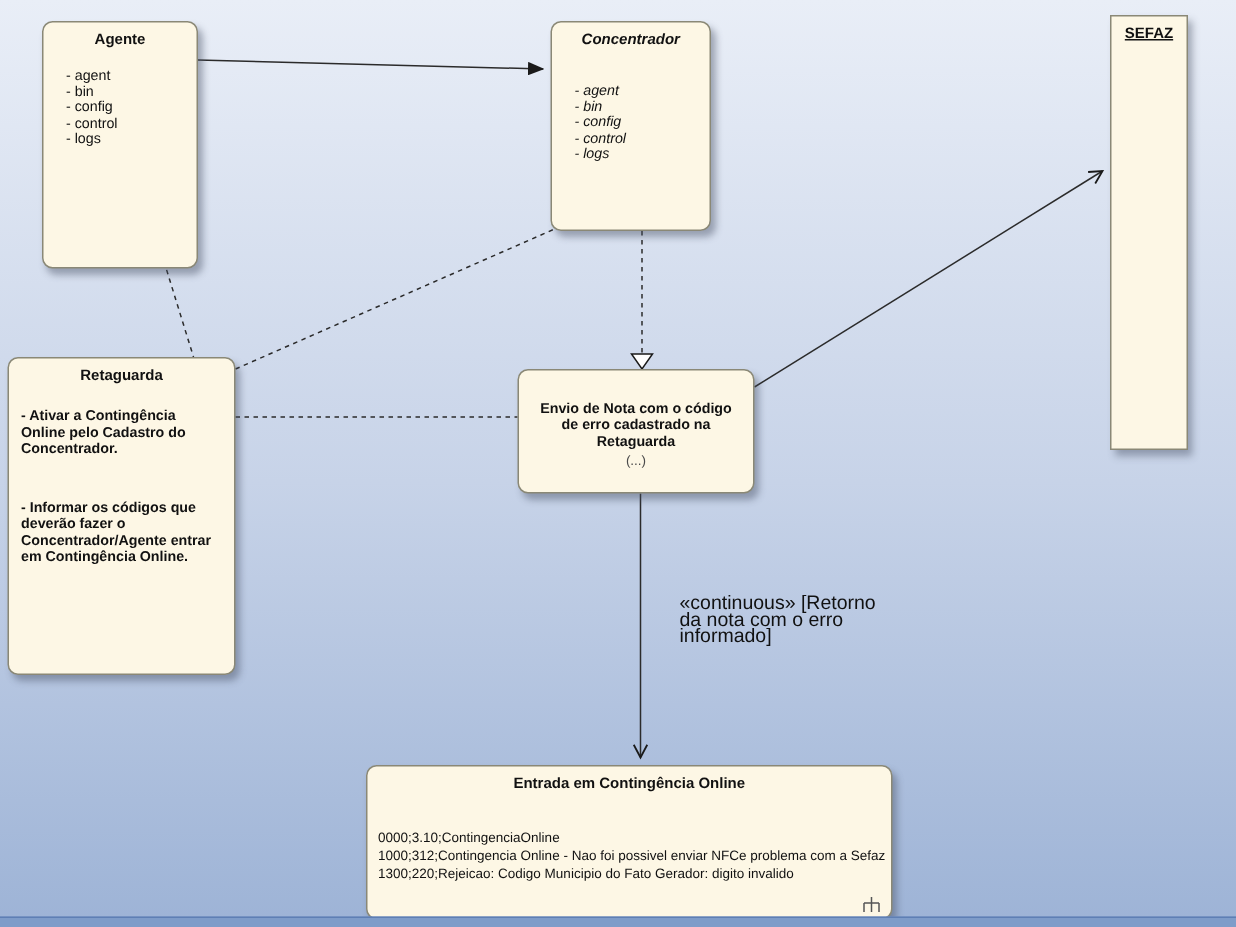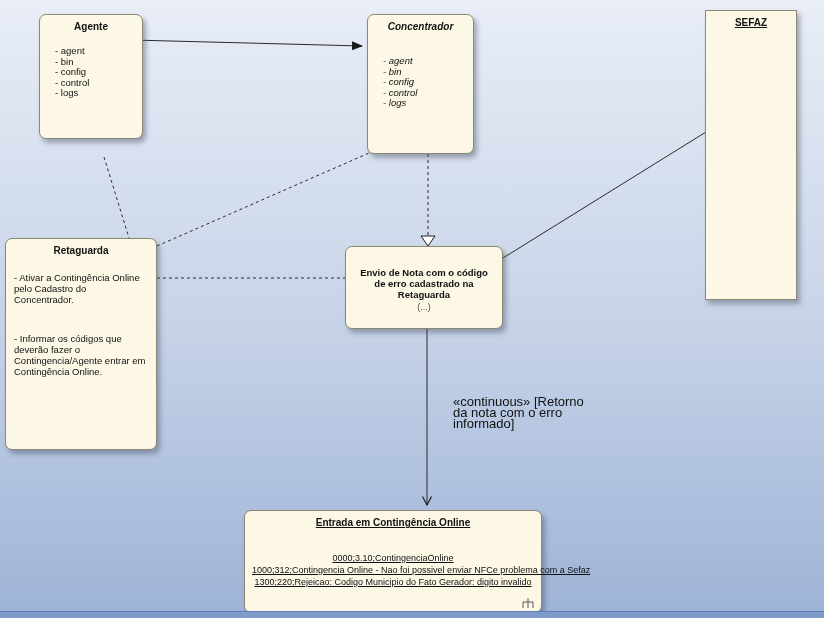--- a/index.html
+++ b/index.html
@@ -18,39 +18,39 @@
     position:absolute;z-index:2;
     background:var(--node-fill);
     border:1px solid var(--node-border);
     border-radius:7px;
     box-shadow:3px 4px 5px rgba(70,80,100,0.45);
   }
   .node-title{font-size:10px;font-weight:bold;text-align:center;padding-top:6px;}
   .underlined{text-decoration:underline;}
   .square{border-radius:0;}
 
-  .node-agente{left:28px;top:14px;width:104px;height:125px;margin-left:11px;}
+  .node-agente{left:28px;top:14px;width:104px;height:165px;}
   .node-agente .node-list{margin-top:14px;padding-left:15px;}
   .node-concentrador{left:367px;top:14px;width:107px;height:140px;font-style:italic;}
   .node-concentrador .node-list{margin-top:24px;padding-left:15px;}
   .node-list .li{font-size:9.5px;line-height:10.5px;}
 
-  .node-sefaz{left:705px;top:10px;width:92px;height:290px;}
+  .node-sefaz{left:740px;top:10px;width:52px;height:290px;}
 
   .node-retaguarda{left:5px;top:238px;width:152px;height:212px;}
-  .node-retaguarda .para{font-size:9.5px;line-height:11px;padding:0 8px;}
+  .node-retaguarda .para{font-size:9.5px;line-height:11px;padding:0 8px;font-weight:bold;}
   .para-1{margin-top:16px;}
   .para-2{margin-top:28px;}
 
   .node-envio{left:345px;top:246px;width:158px;height:83px;}
   .node-envio .node-title{font-size:9.5px;padding:20px 10px 0 10px;line-height:11px;}
   .node-envio .subtitle{font-size:9px;color:#4a4a4a;text-align:center;margin-top:2px;}
 
-  .node-entrada{left:244px;top:510px;width:298px;height:103px;text-decoration:underline;}
-  .node-entrada .code-lines{margin-top:24px;padding:0 7px;text-align:center;}
+  .node-entrada{left:244px;top:510px;width:351px;height:103px;}
+  .node-entrada .code-lines{margin-top:24px;padding:0 7px;}
   .node-entrada .code-line{font-size:9px;line-height:12px;white-space:nowrap;}
   .rake{position:absolute;right:6px;bottom:3px;}
 
   .label-continuous{
     position:absolute;left:453px;top:396px;width:138px;z-index:2;
     font-size:13px;line-height:11px;color:#111;
   }
   .bottom-bar{
     position:absolute;left:0;bottom:0;width:100%;height:7px;z-index:3;
     background:var(--bottom-bar);border-top:1px solid #5e7fb4;
@@ -100,21 +100,21 @@
   </div>
 </div>
 
 <div class="node node-sefaz square">
   <div class="node-title underlined">SEFAZ</div>
 </div>
 
 <div class="node node-retaguarda">
   <div class="node-title">Retaguarda</div>
   <div class="para para-1">- Ativar a Contingência Online pelo Cadastro do Concentrador.</div>
-  <div class="para para-2">- Informar os códigos que deverão fazer o Contingencia/Agente entrar em Contingência Online.</div>
+  <div class="para para-2">- Informar os códigos que deverão fazer o Concentrador/Agente entrar em Contingência Online.</div>
 </div>
 
 <div class="node node-envio">
   <div class="node-title">Envio de Nota com o código de erro cadastrado na Retaguarda</div>
   <div class="subtitle">(...)</div>
 </div>
 
 <div class="node node-entrada">
   <div class="node-title">Entrada em Contingência Online</div>
   <div class="code-lines">

